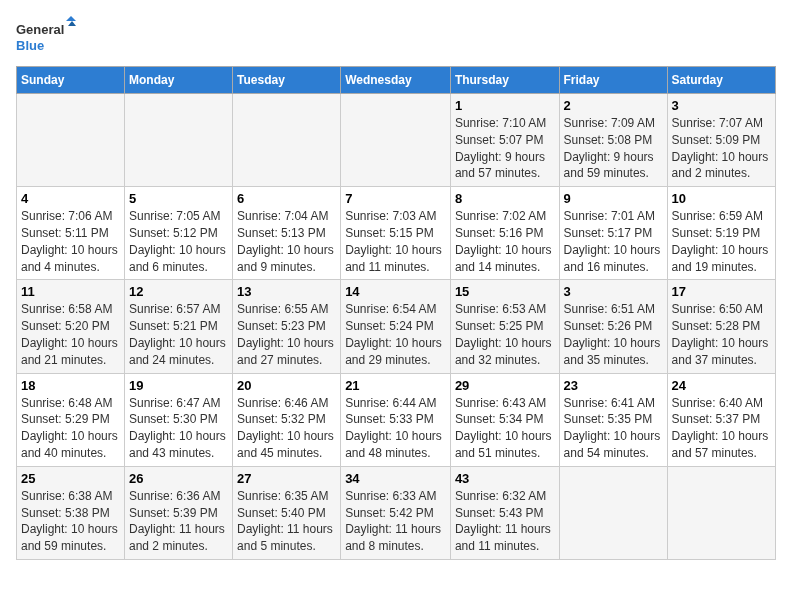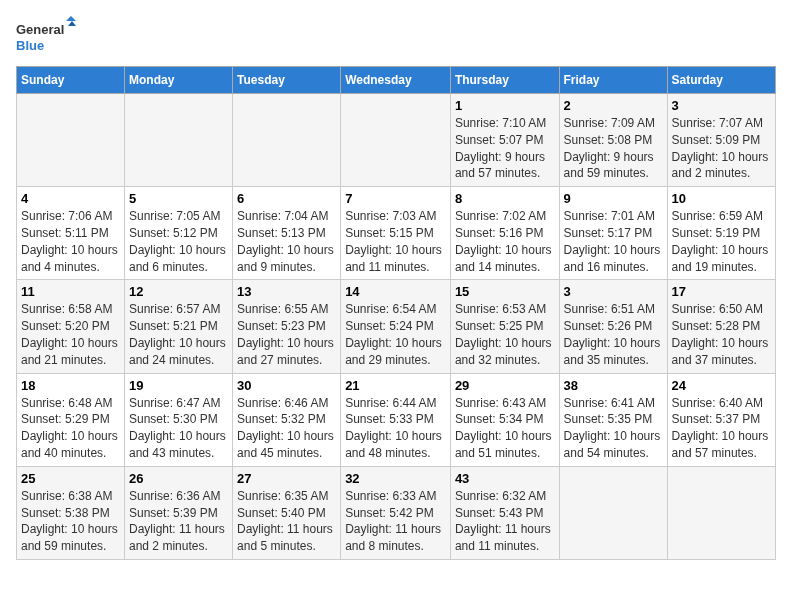--- a/index.html
+++ b/index.html
@@ -187,33 +187,33 @@
       <tr>
         <td>
           <span class="day-number">18</span>
           <div class="day-info">Sunrise: 6:48 AM<br>Sunset: 5:29 PM<br>Daylight: 10 hours and 40 minutes.</div>
         </td>
         <td>
           <span class="day-number">19</span>
           <div class="day-info">Sunrise: 6:47 AM<br>Sunset: 5:30 PM<br>Daylight: 10 hours and 43 minutes.</div>
         </td>
         <td>
-          <span class="day-number">30</span>
+          <span class="day-number">20</span>
           <div class="day-info">Sunrise: 6:46 AM<br>Sunset: 5:32 PM<br>Daylight: 10 hours and 45 minutes.</div>
         </td>
         <td>
           <span class="day-number">21</span>
           <div class="day-info">Sunrise: 6:44 AM<br>Sunset: 5:33 PM<br>Daylight: 10 hours and 48 minutes.</div>
         </td>
         <td>
           <span class="day-number">29</span>
           <div class="day-info">Sunrise: 6:43 AM<br>Sunset: 5:34 PM<br>Daylight: 10 hours and 51 minutes.</div>
         </td>
         <td>
-          <span class="day-number">38</span>
+          <span class="day-number">23</span>
           <div class="day-info">Sunrise: 6:41 AM<br>Sunset: 5:35 PM<br>Daylight: 10 hours and 54 minutes.</div>
         </td>
         <td>
           <span class="day-number">24</span>
           <div class="day-info">Sunrise: 6:40 AM<br>Sunset: 5:37 PM<br>Daylight: 10 hours and 57 minutes.</div>
         </td>
       </tr>
       <tr>
         <td>
           <span class="day-number">25</span>
@@ -221,21 +221,21 @@
         </td>
         <td>
           <span class="day-number">26</span>
           <div class="day-info">Sunrise: 6:36 AM<br>Sunset: 5:39 PM<br>Daylight: 11 hours and 2 minutes.</div>
         </td>
         <td>
           <span class="day-number">27</span>
           <div class="day-info">Sunrise: 6:35 AM<br>Sunset: 5:40 PM<br>Daylight: 11 hours and 5 minutes.</div>
         </td>
         <td>
-          <span class="day-number">32</span>
+          <span class="day-number">34</span>
           <div class="day-info">Sunrise: 6:33 AM<br>Sunset: 5:42 PM<br>Daylight: 11 hours and 8 minutes.</div>
         </td>
         <td>
           <span class="day-number">43</span>
           <div class="day-info">Sunrise: 6:32 AM<br>Sunset: 5:43 PM<br>Daylight: 11 hours and 11 minutes.</div>
         </td>
         <td class="empty-cell"></td>
         <td class="empty-cell"></td>
       </tr>
     </tbody>

